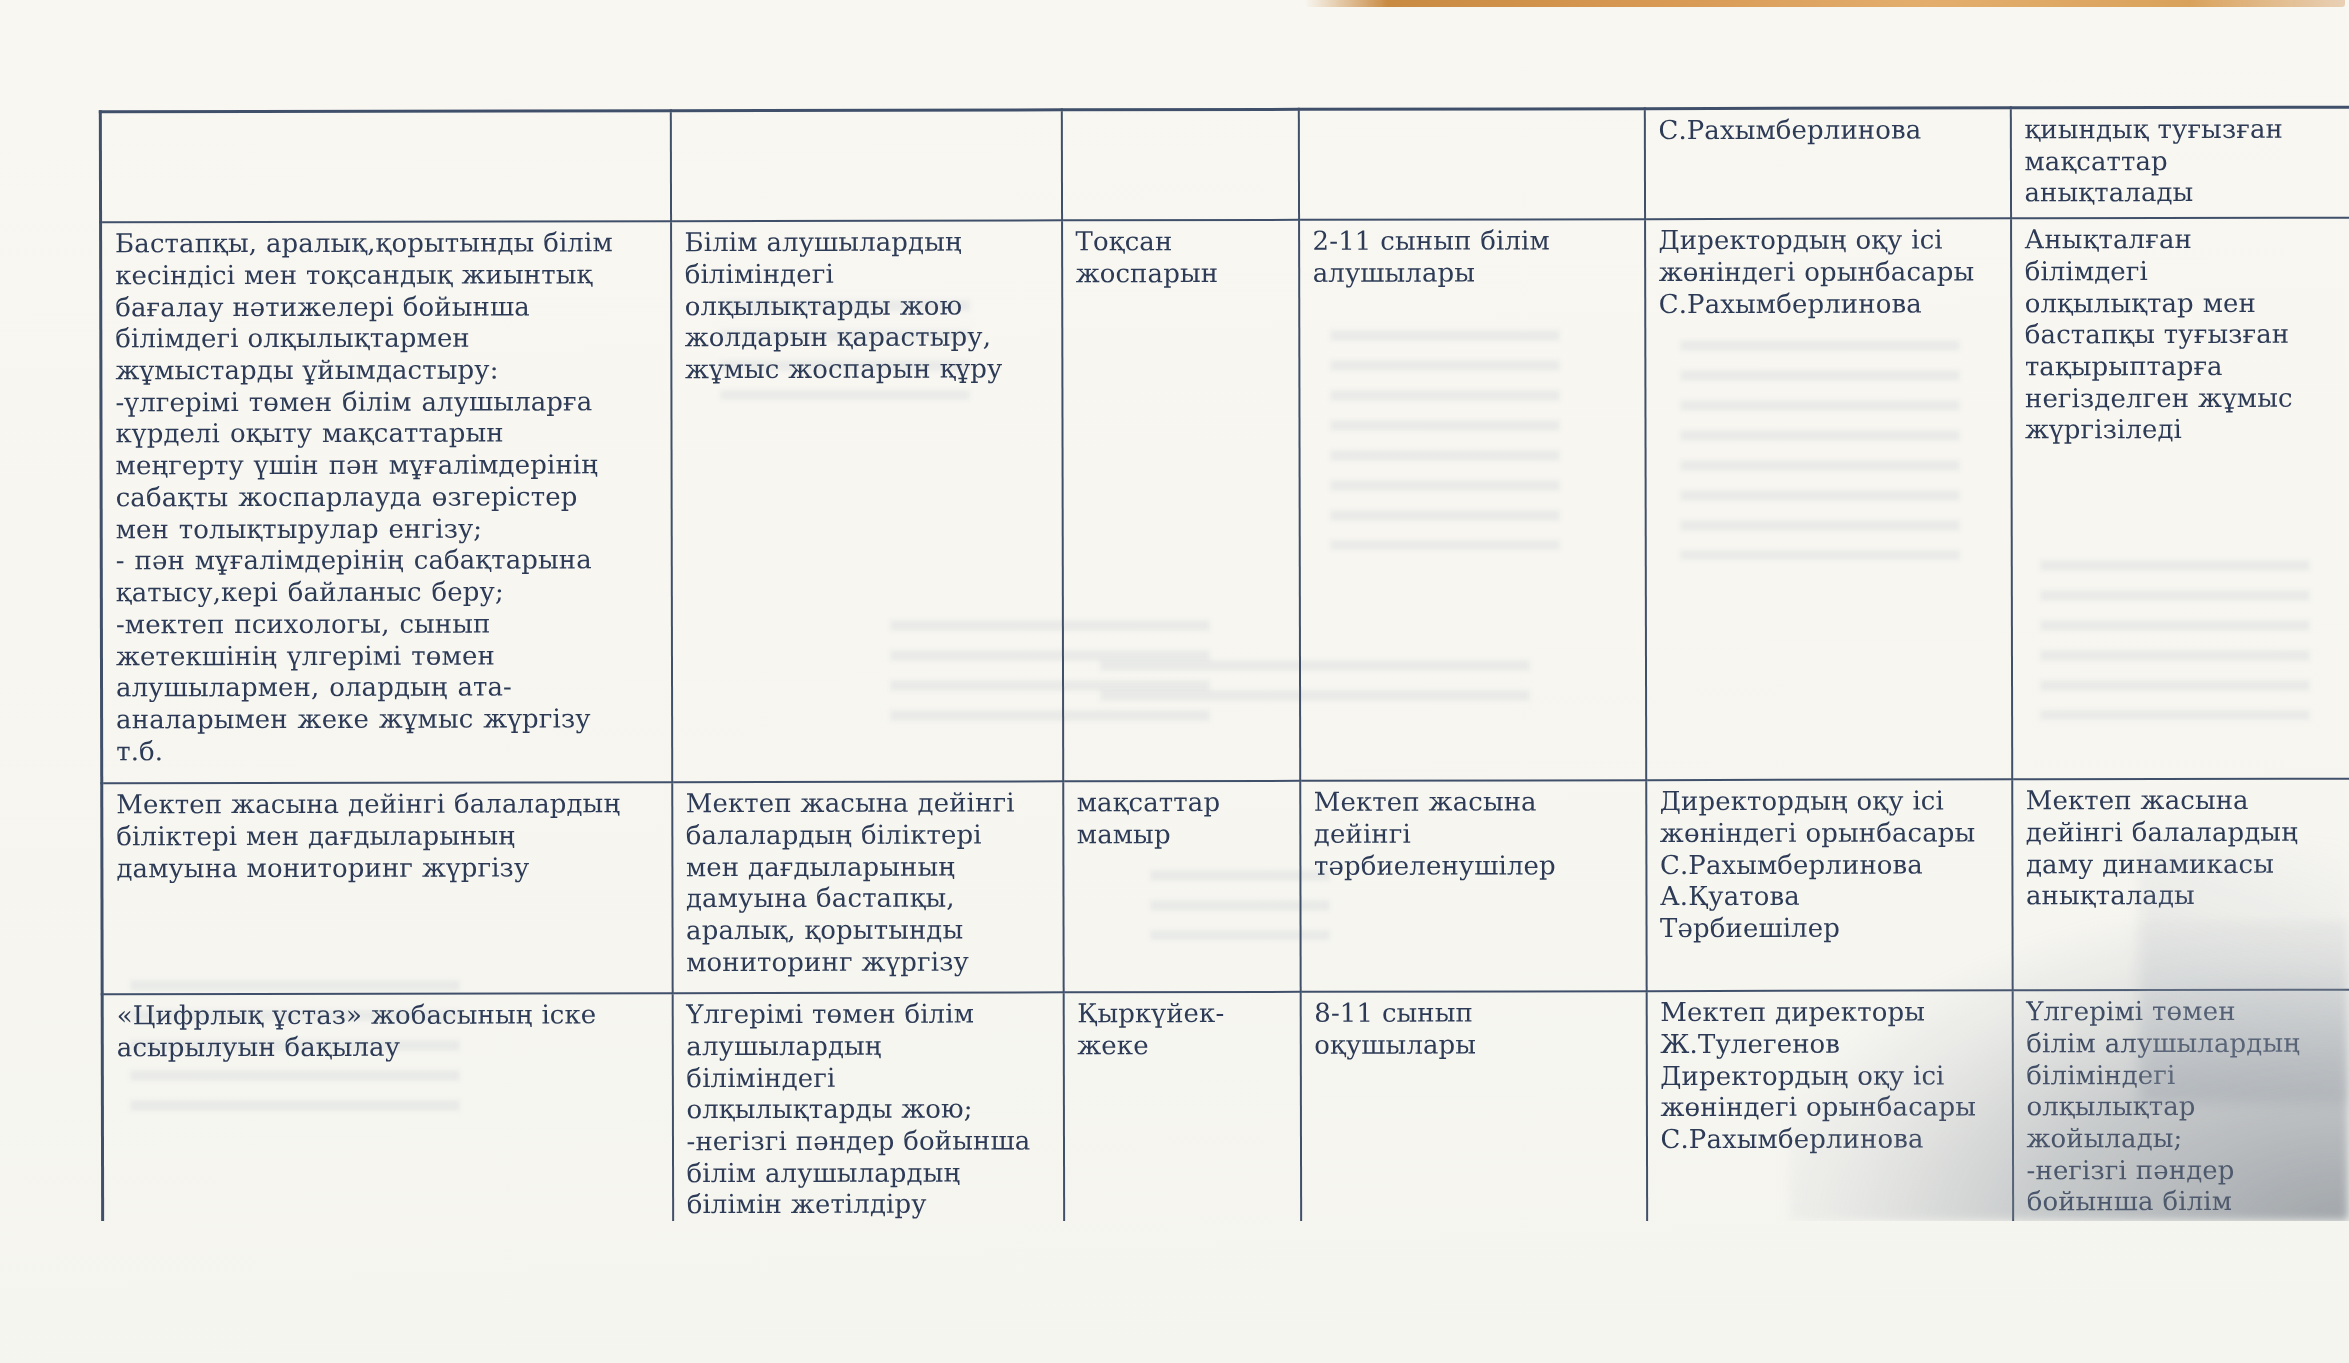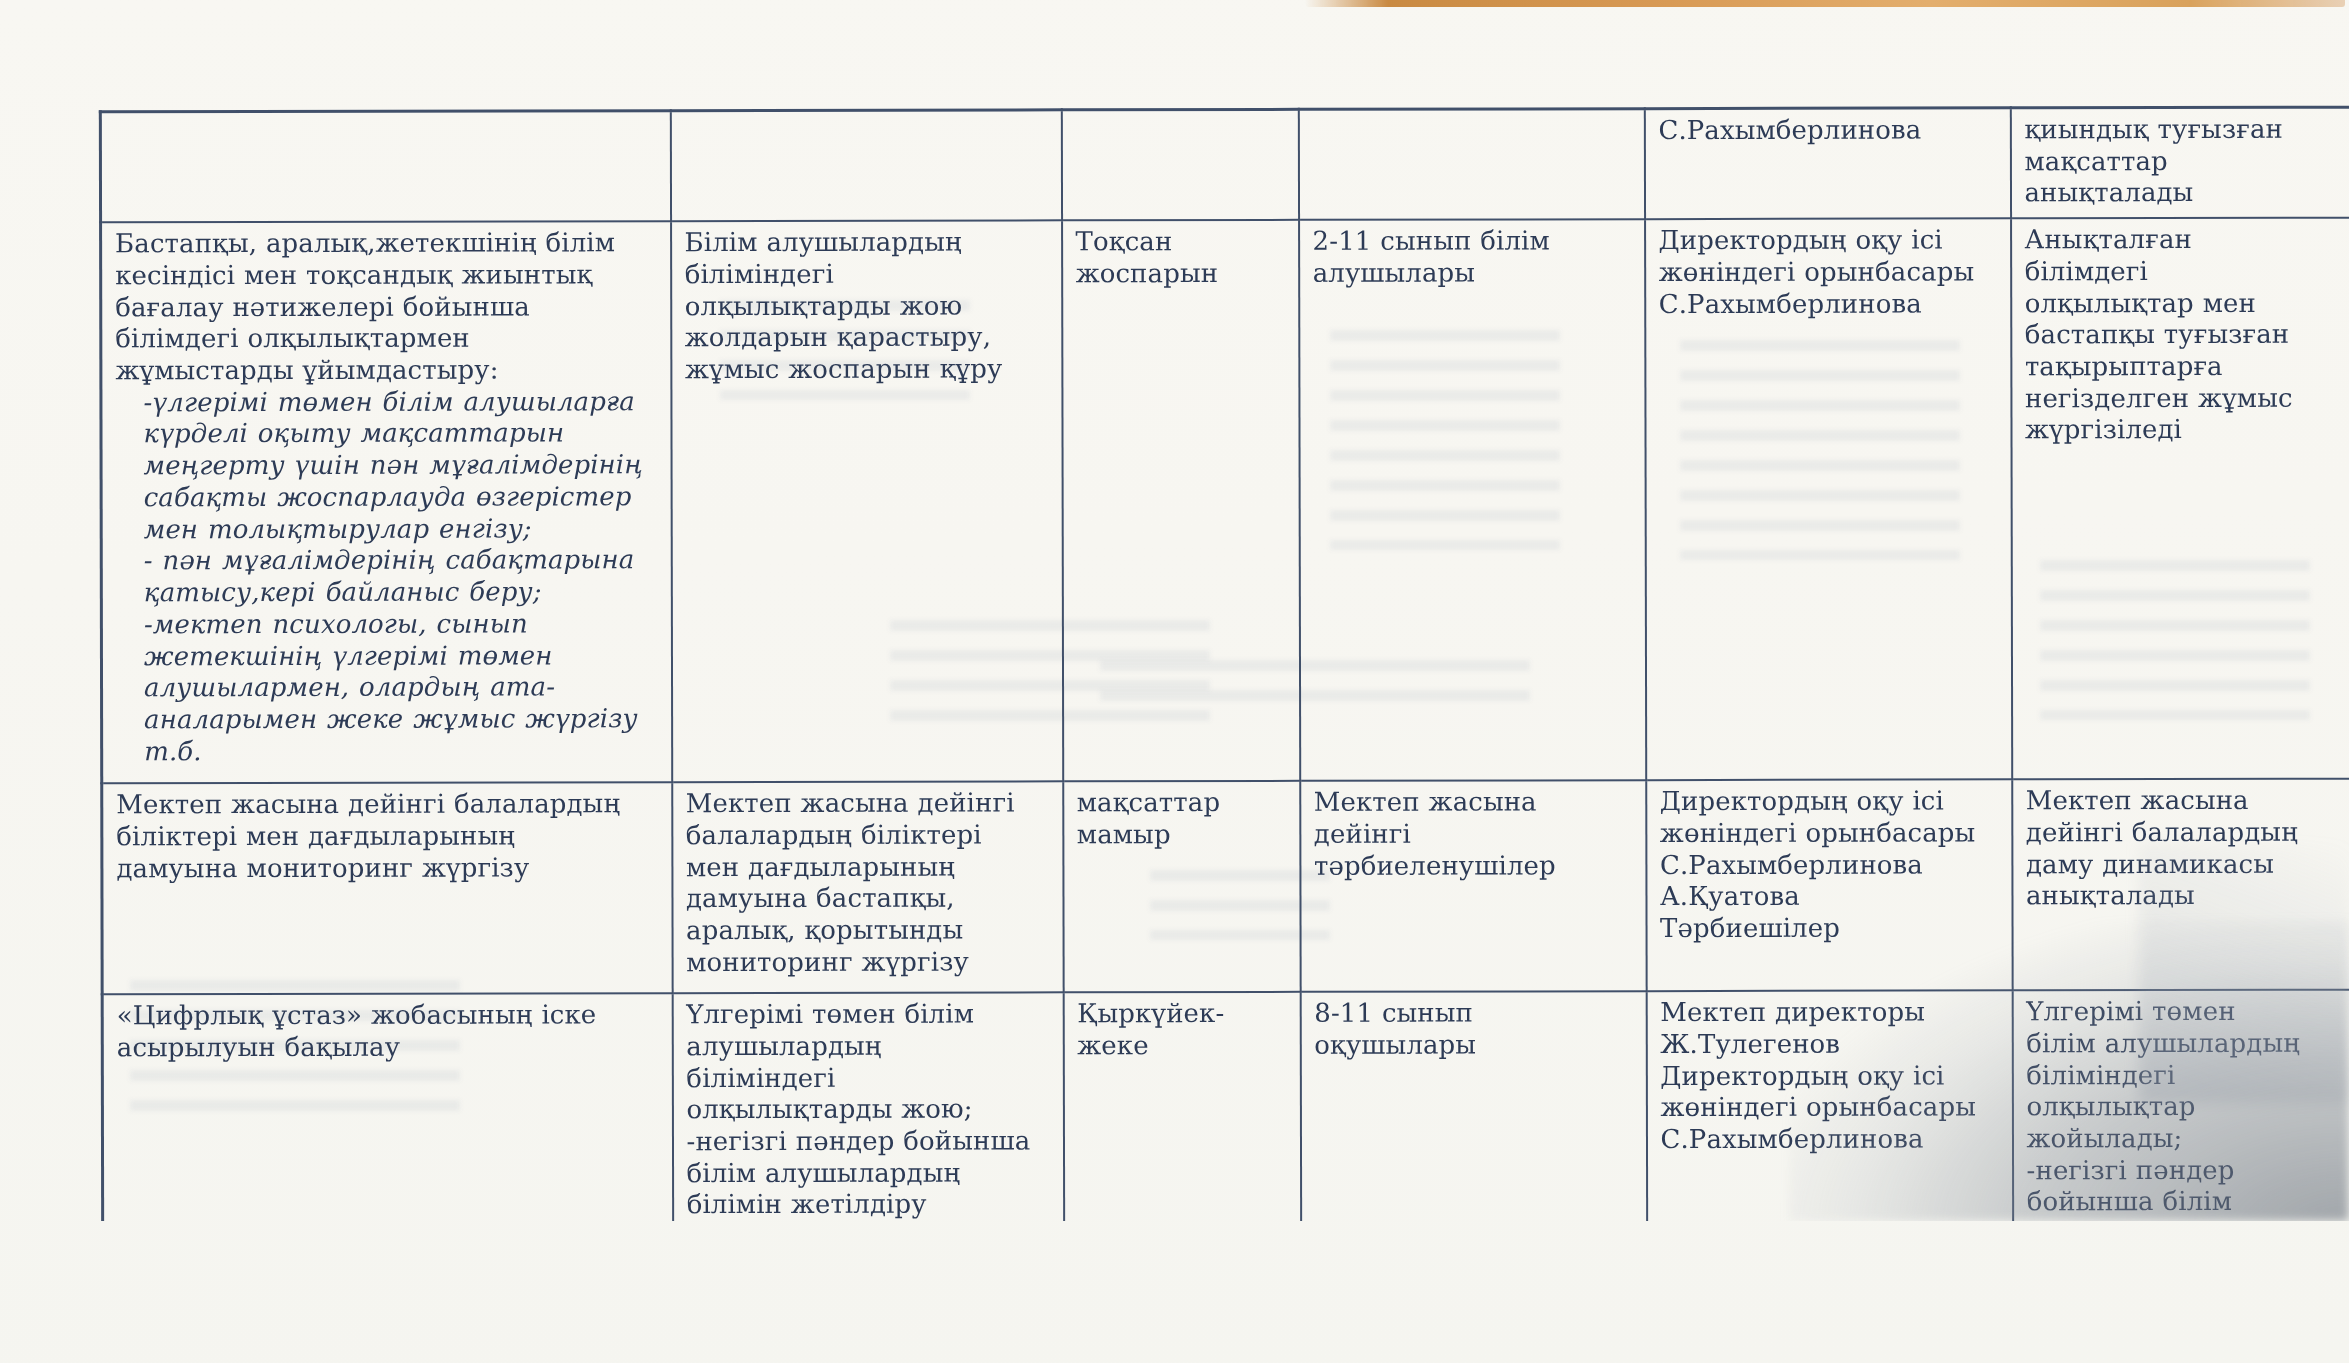--- a/index.html
+++ b/index.html
@@ -69,24 +69,22 @@
     border-width: 3px;
   }
   td {
     vertical-align: top;
     padding: 5px 12px 8px 13px;
     letter-spacing: .1px;
     word-spacing: .5px;
   }
   .celltext { white-space: pre-line; }
   .italic {
-    font-style: italic;
     white-space: pre-line;
     word-spacing: 1.5px;
-    margin-left: 28px;
   }
   tr.row-1 td { height: 92px; }
   tr.row-2 td { height: 546px; }
   tr.row-3 td { height: 196px; }
   tr.row-4 td { height: 218px; margin-left: 42px; }
 </style>
 </head>
 <body>
 
 <div class="photo">
@@ -131,21 +129,21 @@
           </td>
       <td>
             <div class="celltext">қиындық туғызған
 мақсаттар
 анықталады</div>
           </td>
     </tr>
 
     <tr class="row-2">
       <td>
-        <div class="celltext">Бастапқы, аралық,жетекшінің білім
+        <div class="celltext">Бастапқы, аралық,қорытынды білім
 кесіндісі мен тоқсандық жиынтық
 бағалау нәтижелері бойынша
 білімдегі олқылықтармен
 жұмыстарды ұйымдастыру:</div>
         <div class="italic">-үлгерімі төмен білім алушыларға
 күрделі оқыту мақсаттарын
 меңгерту үшін пән мұғалімдерінің
 сабақты жоспарлауда өзгерістер
 мен толықтырулар енгізу;
 - пән мұғалімдерінің сабақтарына

